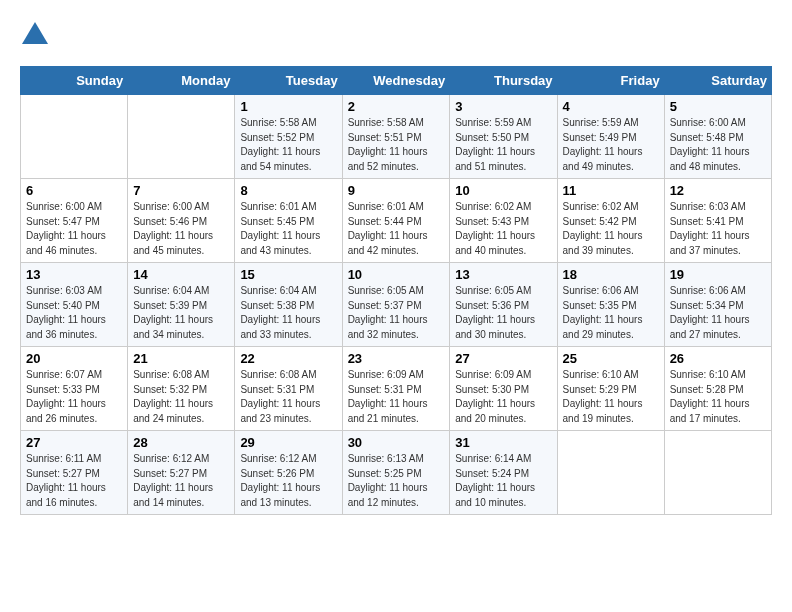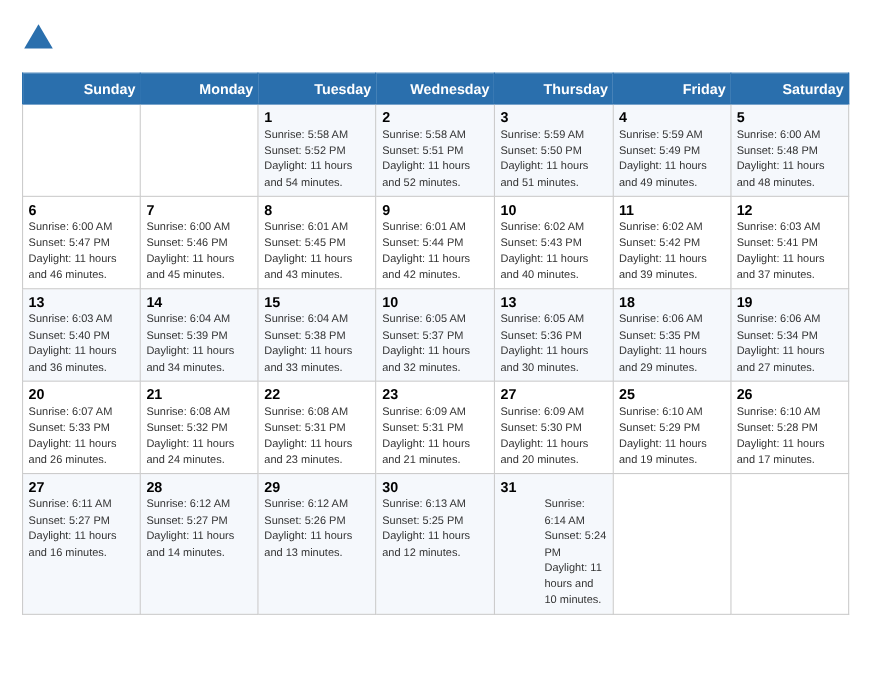--- a/index.html
+++ b/index.html
@@ -305,21 +305,21 @@
 Daylight: 11 hours and 13 minutes.</div>
         </td>
         <td>
           <span class="day-num">30</span>
           <div class="day-info" style="white-space: pre-line;">Sunrise: 6:13 AM
 Sunset: 5:25 PM
 Daylight: 11 hours and 12 minutes.</div>
         </td>
         <td>
           <span class="day-num">31</span>
-          <div class="day-info" style="white-space: pre-line; margin-left: 40px;">Sunrise: 6:14 AM
+          <div class="day-info" style="white-space: pre-line;">Sunrise: 6:14 AM
 Sunset: 5:24 PM
 Daylight: 11 hours and 10 minutes.</div>
         </td>
         <td class="empty-cell"></td>
         <td class="empty-cell"></td>
       </tr>
     </tbody>
 </table>
 
 </body></html>

